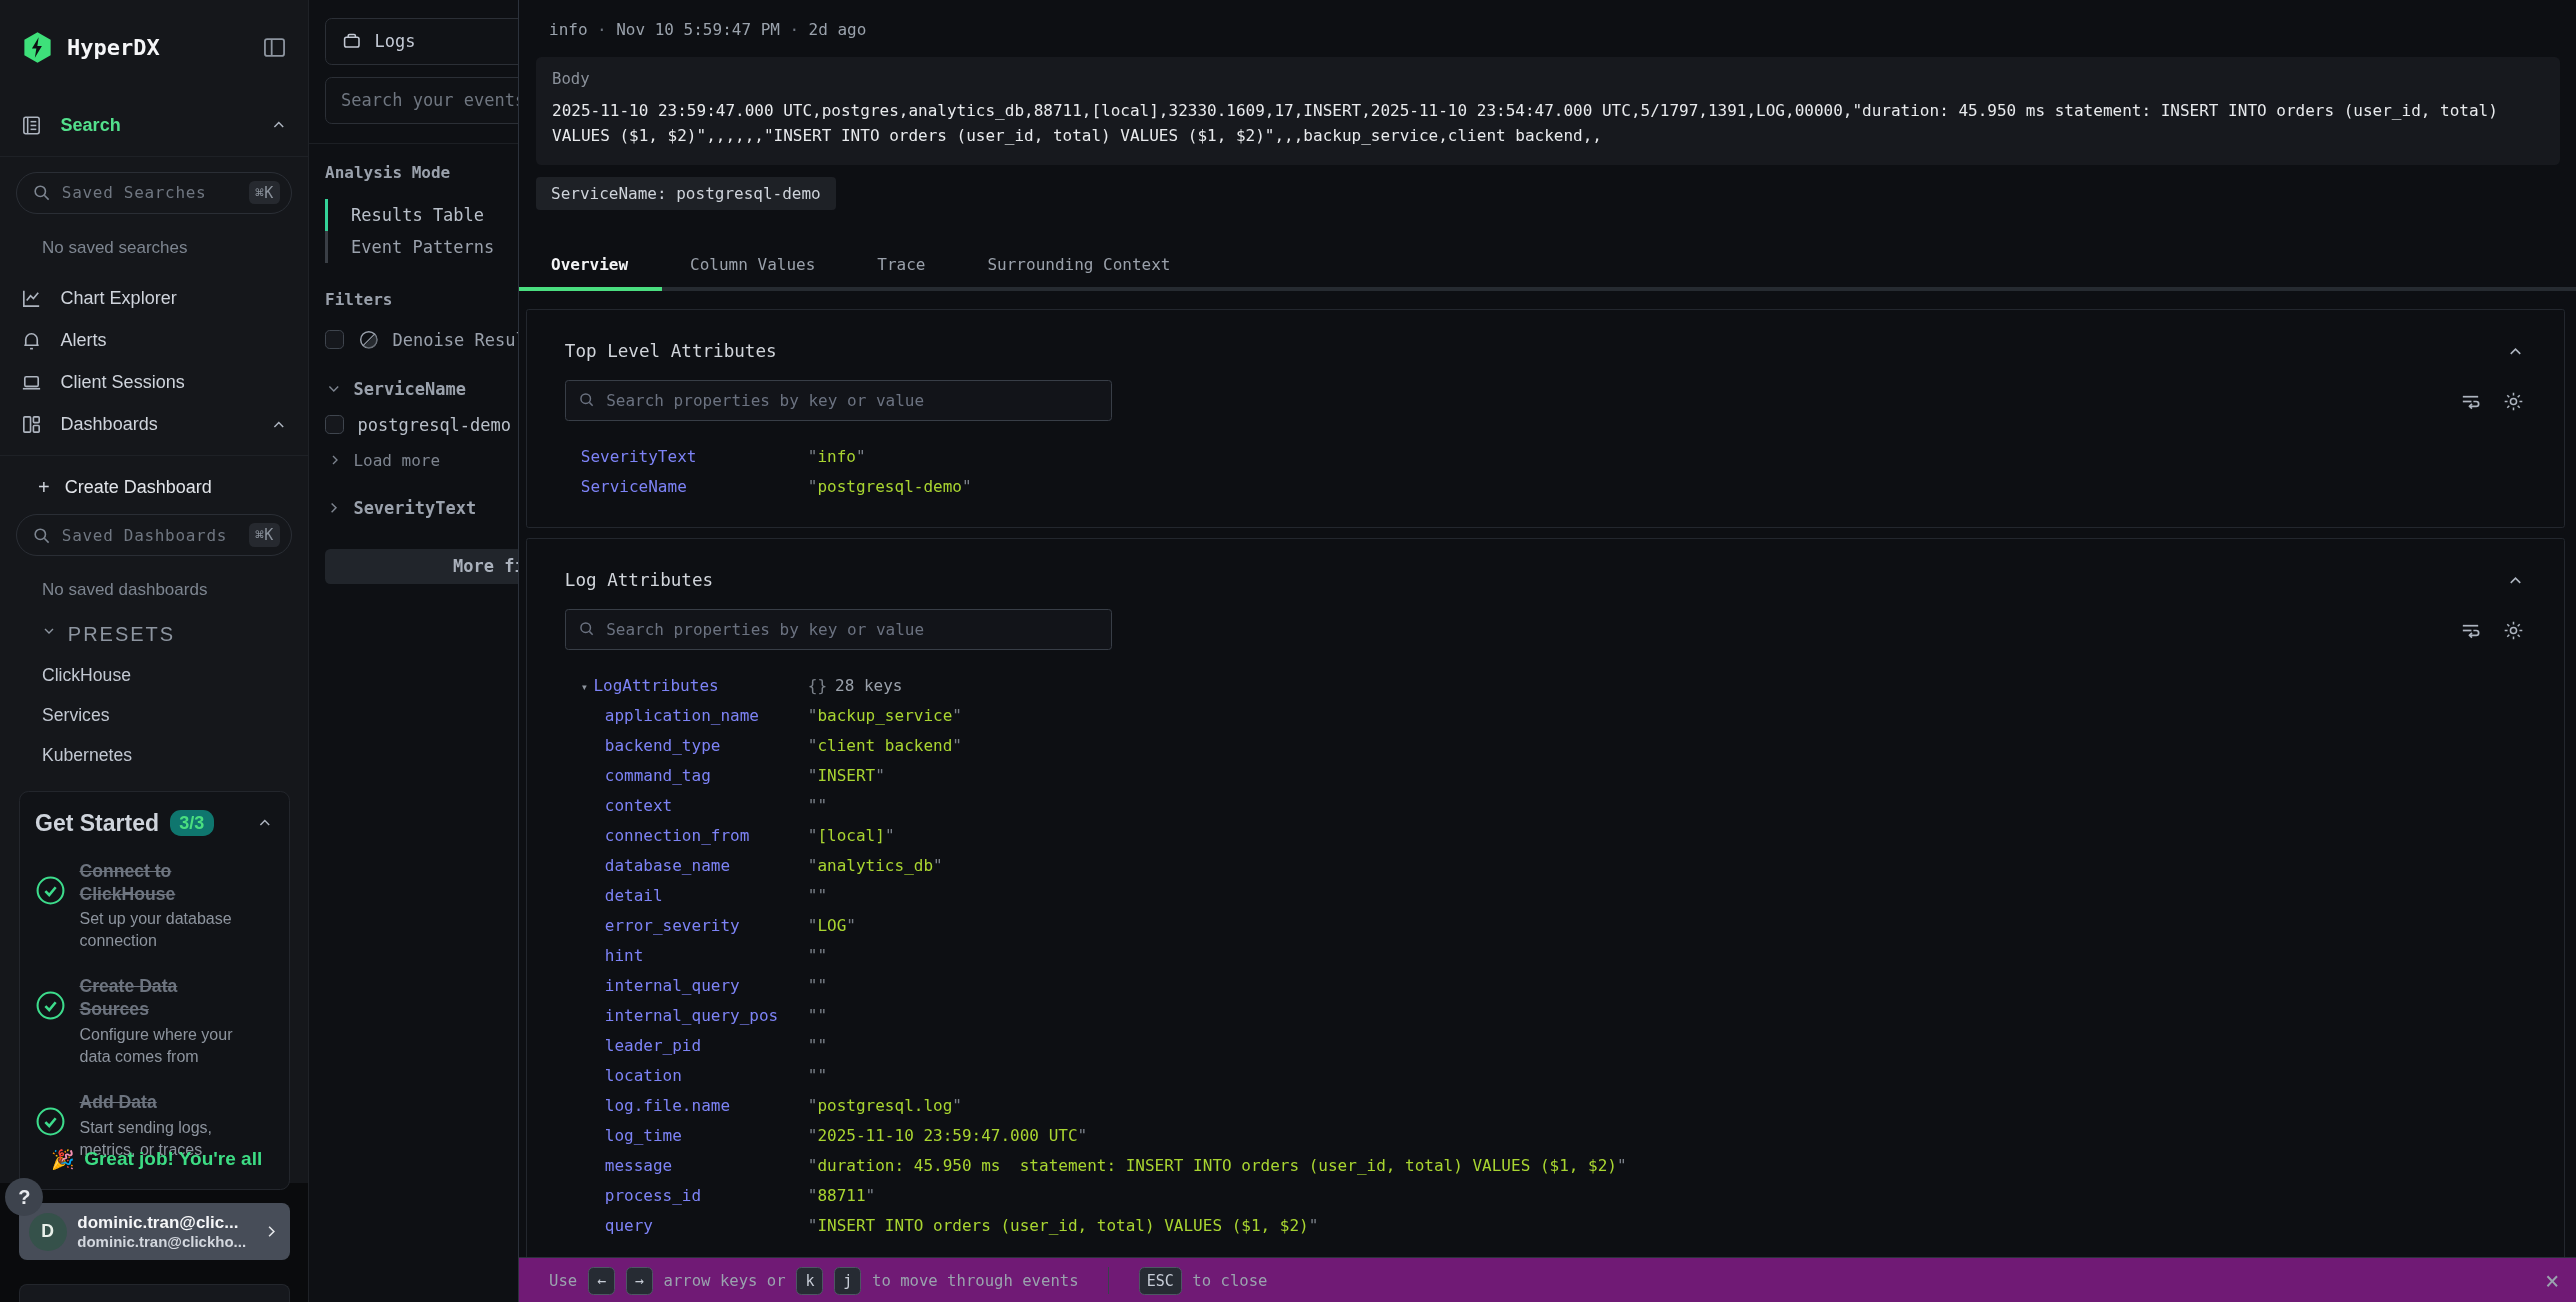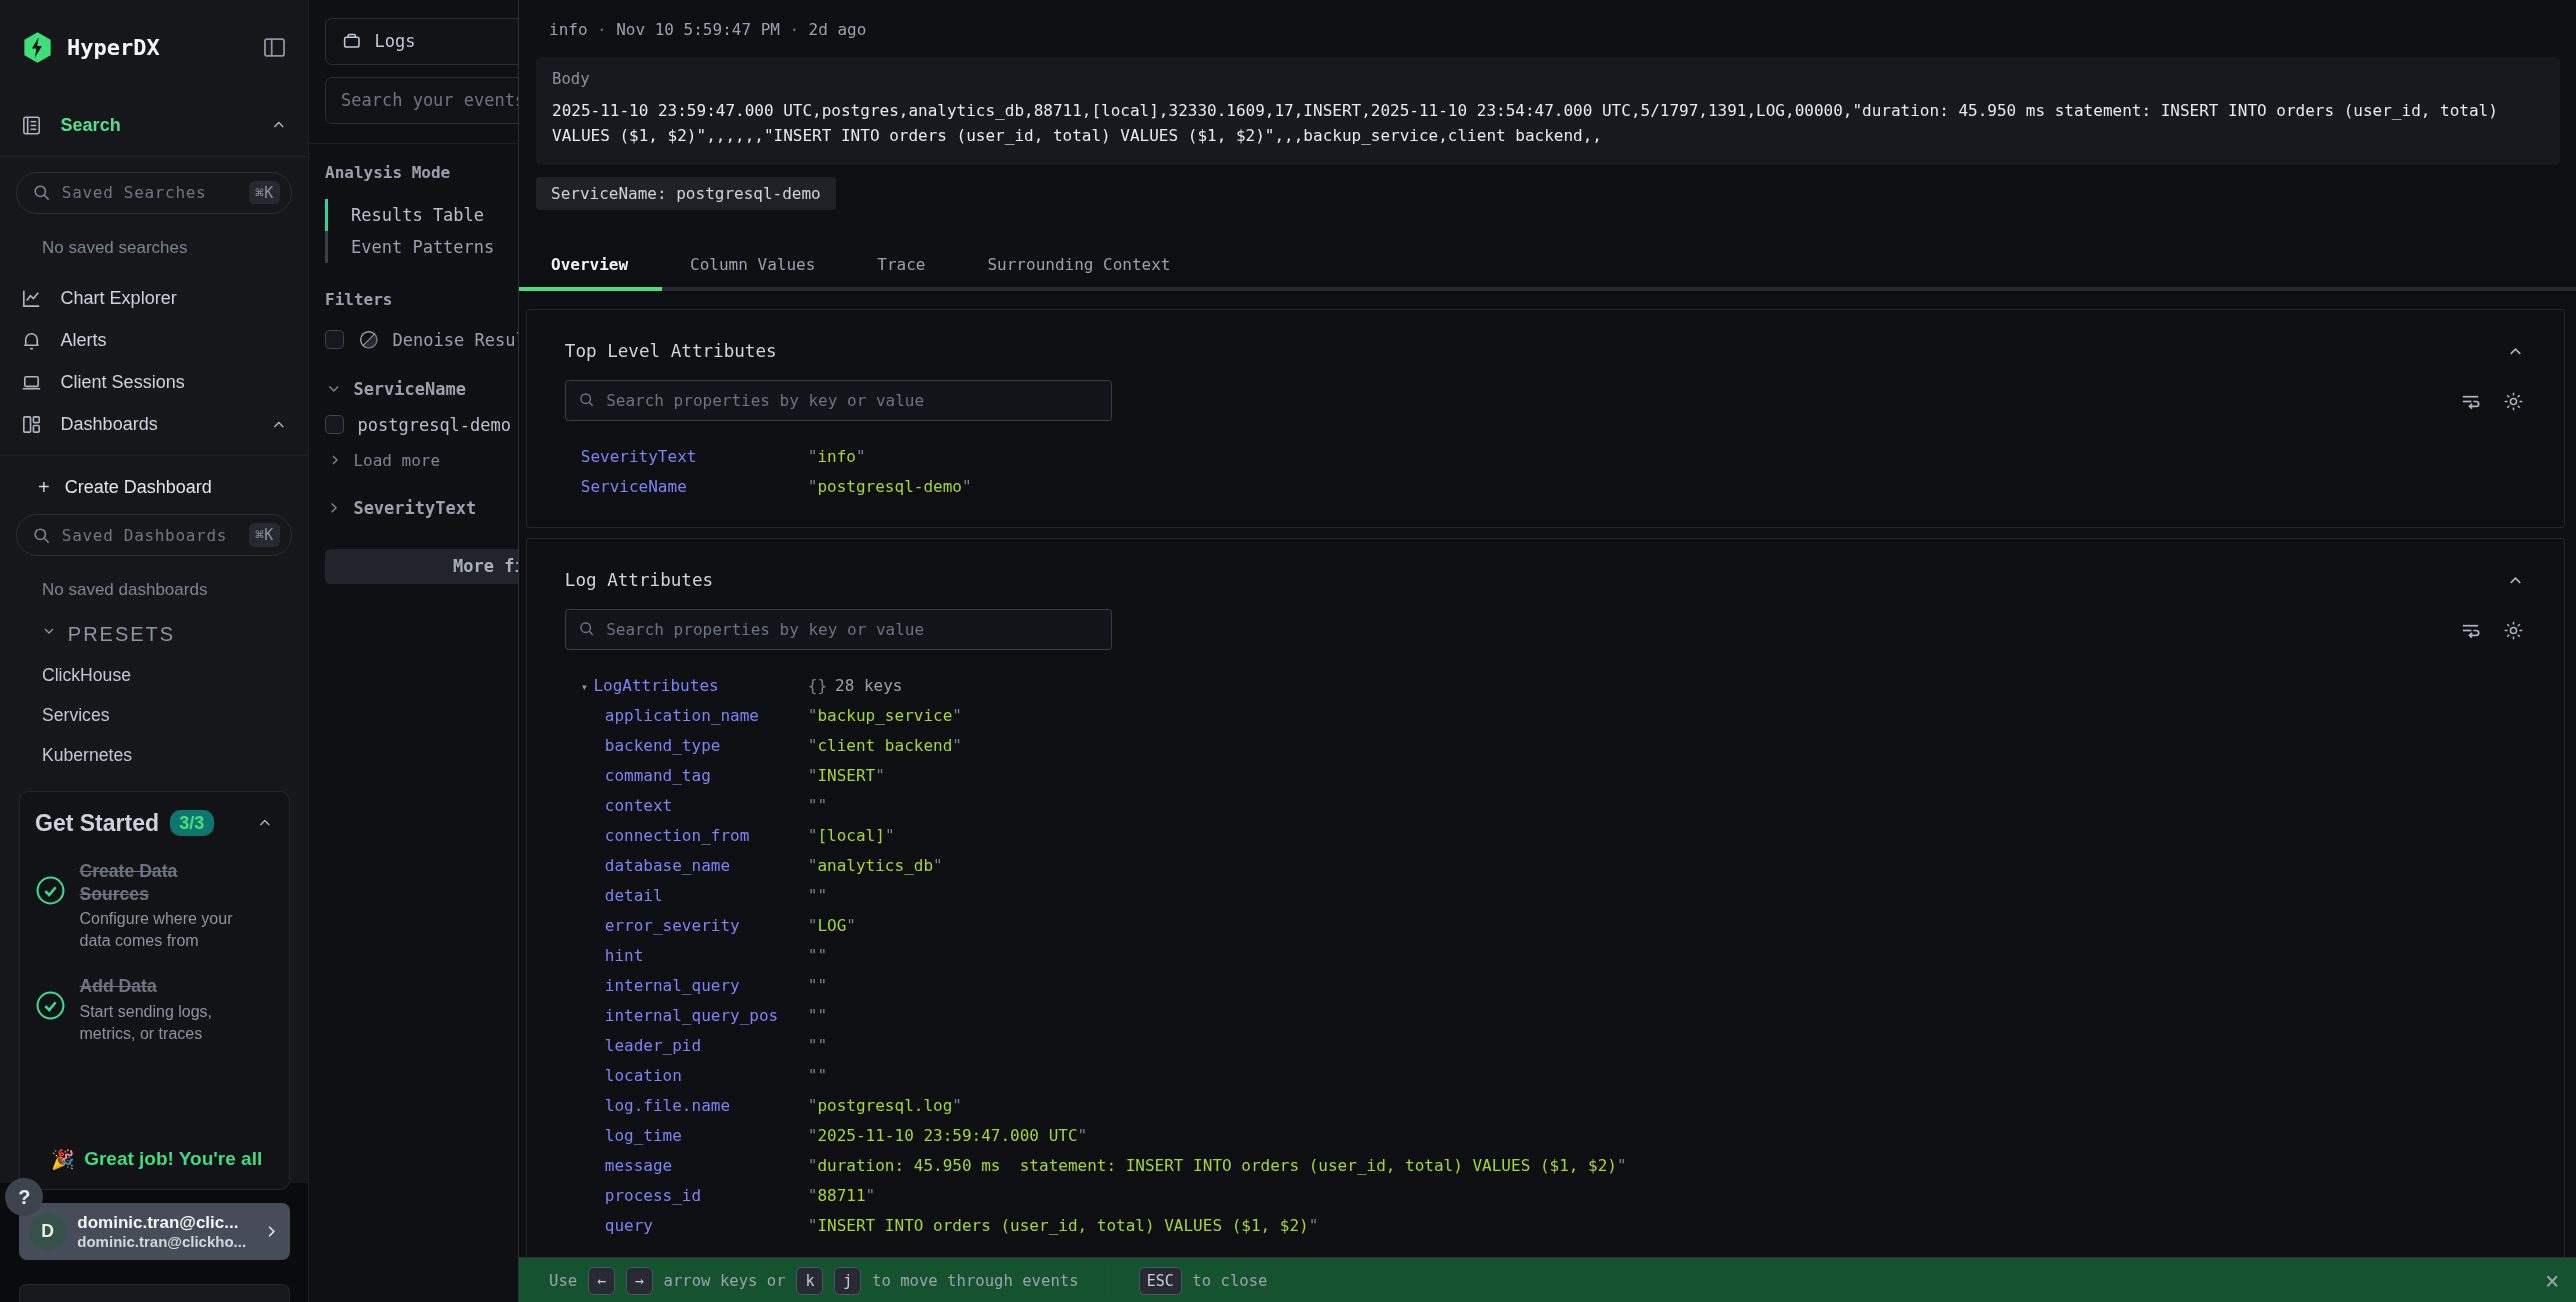--- a/index.html
+++ b/index.html
@@ -129,21 +129,21 @@
   .arow { display:flex; align-items:baseline; height:30px; font-size:16px; }
   .akey { flex:none; width:243px; padding-left:16px; color:#7d83f6; white-space:pre; cursor:pointer; }
   .arow.child .akey { padding-left:40px; }
   .aval { color:#a9d531; white-space:pre; }
   .aval::before, .aval::after { content:'"'; color:#7a8089; }
   .root-arrow { color:#8d949e; font-size:12px; margin-right:5.4px; }
   .abadge { color:#9aa1ab; }
   .abadge .brace { color:#7a8089; margin-right:8px; }
 
   .panel-footer { position:absolute; left:0; right:0; bottom:0; height:46px;
-    background:#14532d; border-top:0.7px solid #2b313b; display:flex; align-items:center;
+    background:#701a75; border-top:0.7px solid #2b313b; display:flex; align-items:center;
     padding-left:30px; font-size:15.6px; color:#9aa3ae; gap:10.8px; }
   kbd.key { display:inline-flex; align-items:center; justify-content:center; min-width:27px;
     height:28px; padding:0 6.8px; background:#262b33; border:1.4px solid #4d5663;
     border-radius:5.4px; color:#c7cdd7; font-family:"DejaVu Sans Mono", monospace; font-size:15px; }
   .foot-sep { width:0.7px; height:27px; background:#39404c; margin:0 19px; }
   .close-x { position:absolute; right:17.6px; top:50%; transform:translateY(-50%);
     font-size:24px; color:#9aa3ae; cursor:pointer; line-height:1; }
 
   svg { display:block; }
 </style>
@@ -293,20 +293,32 @@
         <span class="gs-title">Get Started</span>
         <span class="gs-badge">3/3</span>
         <span class="gs-chev">
           <svg width="17.6" height="17.6" viewBox="0 0 24 24" fill="none" stroke="#aeb5c0" stroke-width="2">
               <polyline points="6,15 12,9 18,15"></polyline>
             </svg>
         </span>
       </div>
       <div>
 
+          <div class="gs-item">
+            <span class="gs-check">
+              <svg width="31" height="31" viewBox="0 0 24 24" fill="none" stroke="#3ddc8c" stroke-width="1.6">
+                <circle cx="12" cy="12" r="10"></circle>
+                <polyline points="8,12.5 11,15.5 16,9.5" stroke-width="2"></polyline>
+              </svg>
+            </span>
+            <span>
+              <div class="gs-item-title">Connect to ClickHouse</div>
+              <div class="gs-item-desc">Set up your database connection</div>
+            </span>
+          </div>
 
           <div class="gs-item">
             <span class="gs-check">
               <svg width="31" height="31" viewBox="0 0 24 24" fill="none" stroke="#3ddc8c" stroke-width="1.6">
                 <circle cx="12" cy="12" r="10"></circle>
                 <polyline points="8,12.5 11,15.5 16,9.5" stroke-width="2"></polyline>
               </svg>
             </span>
             <span>
               <div class="gs-item-title">Create Data Sources</div>

